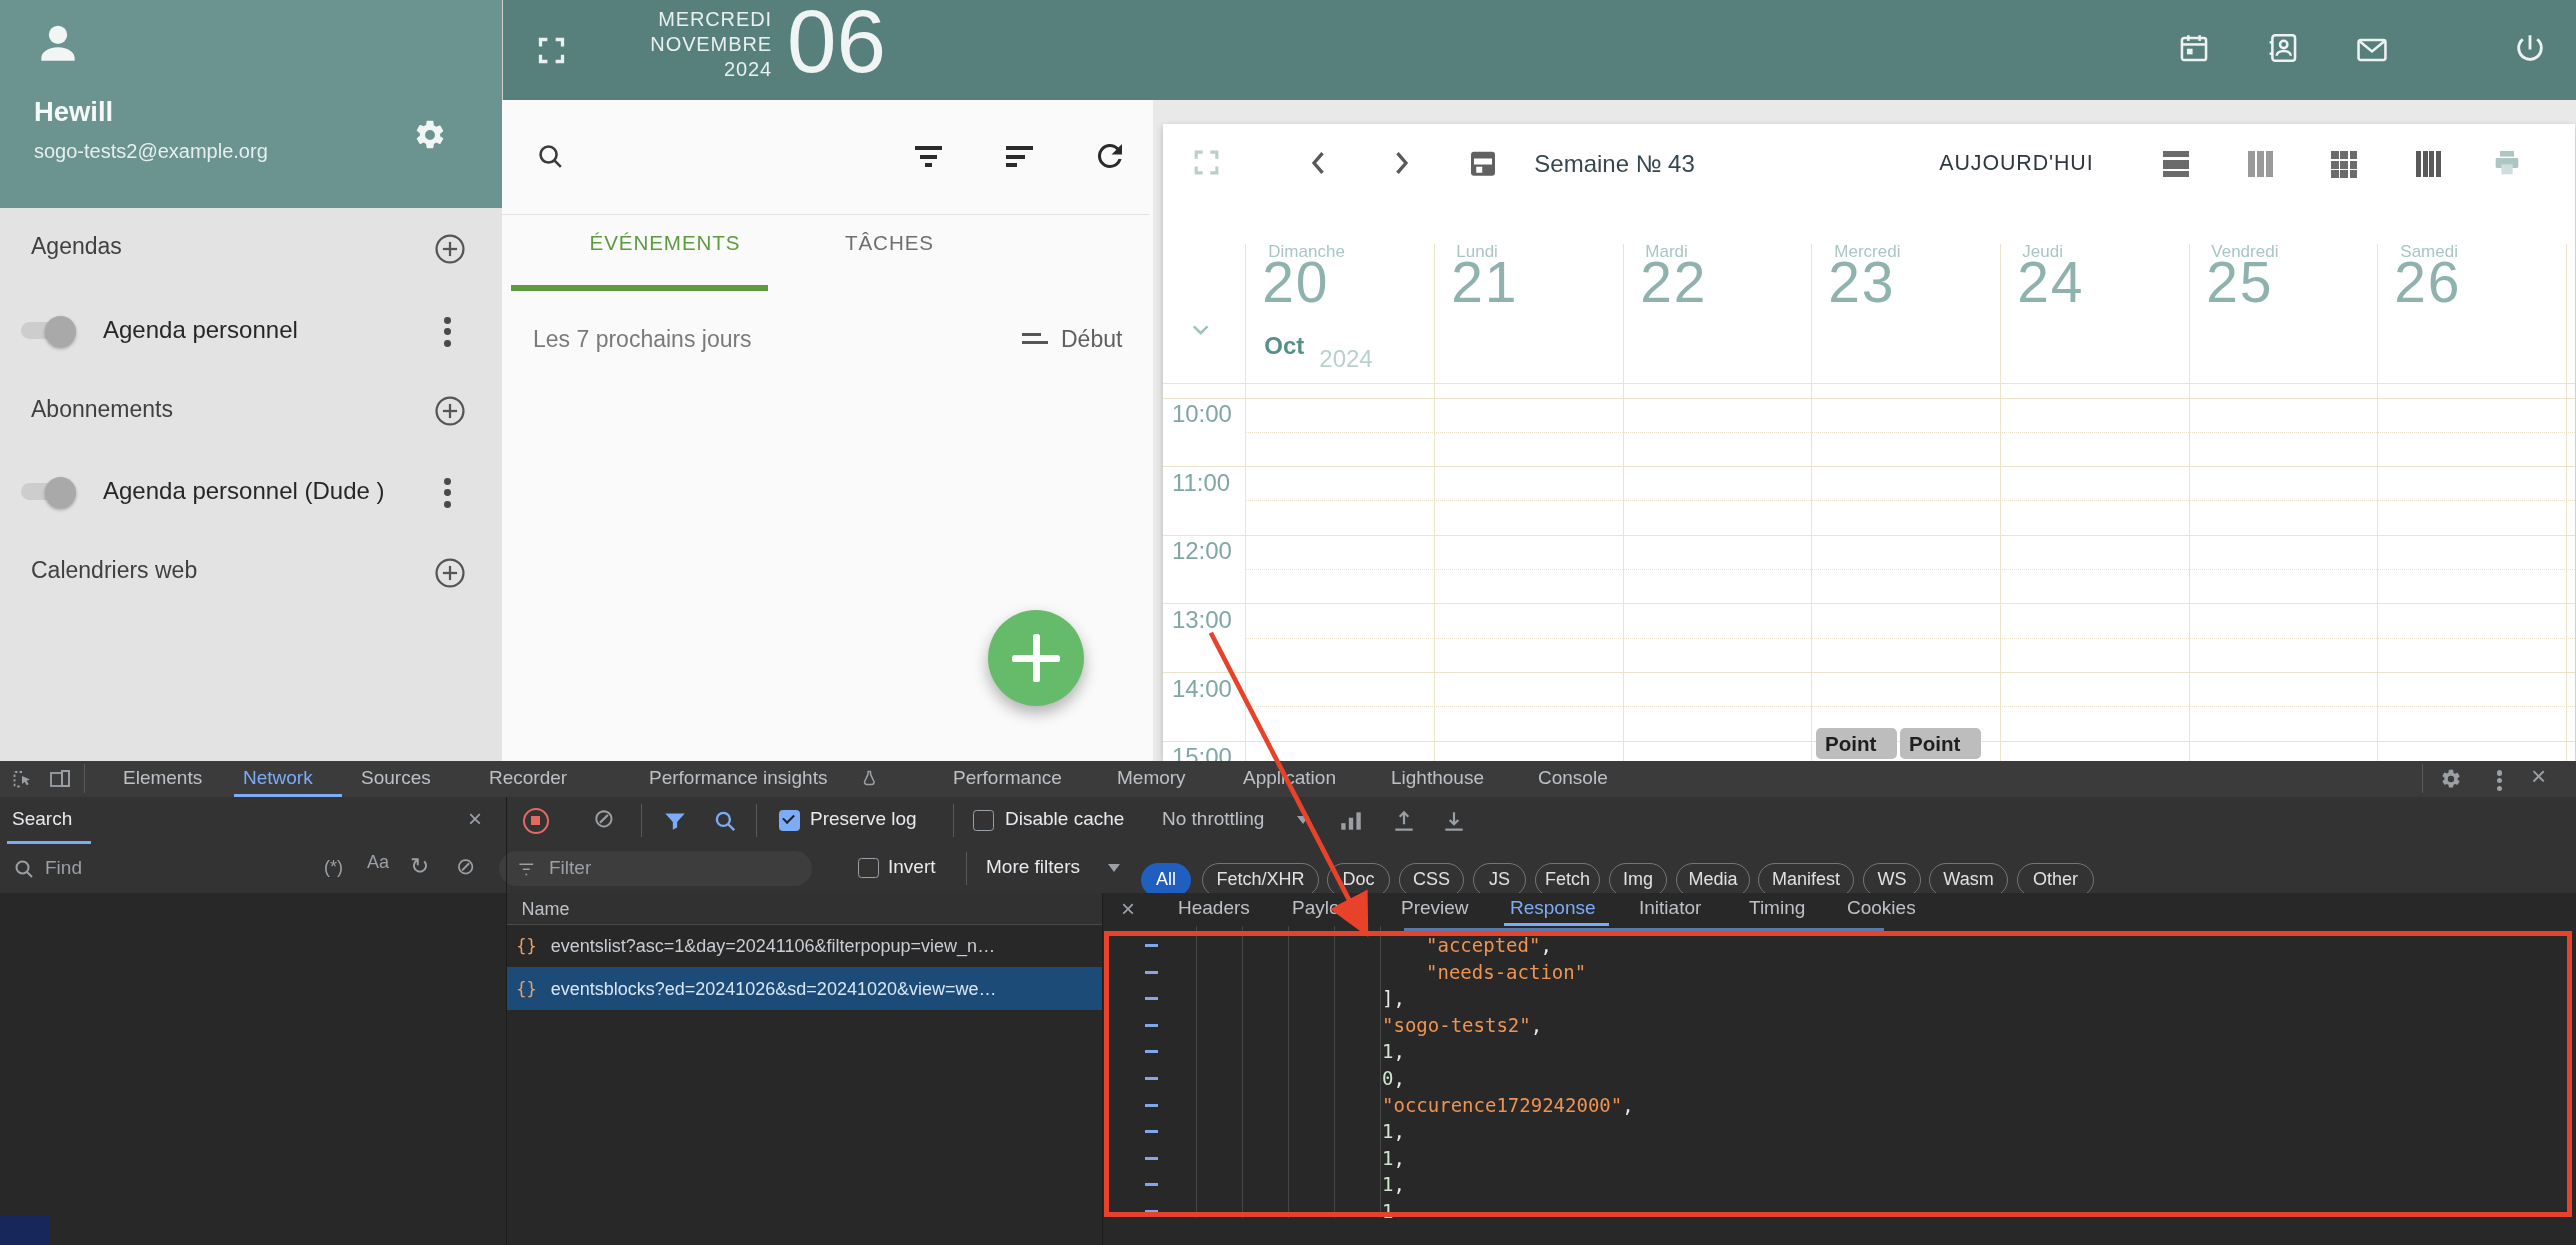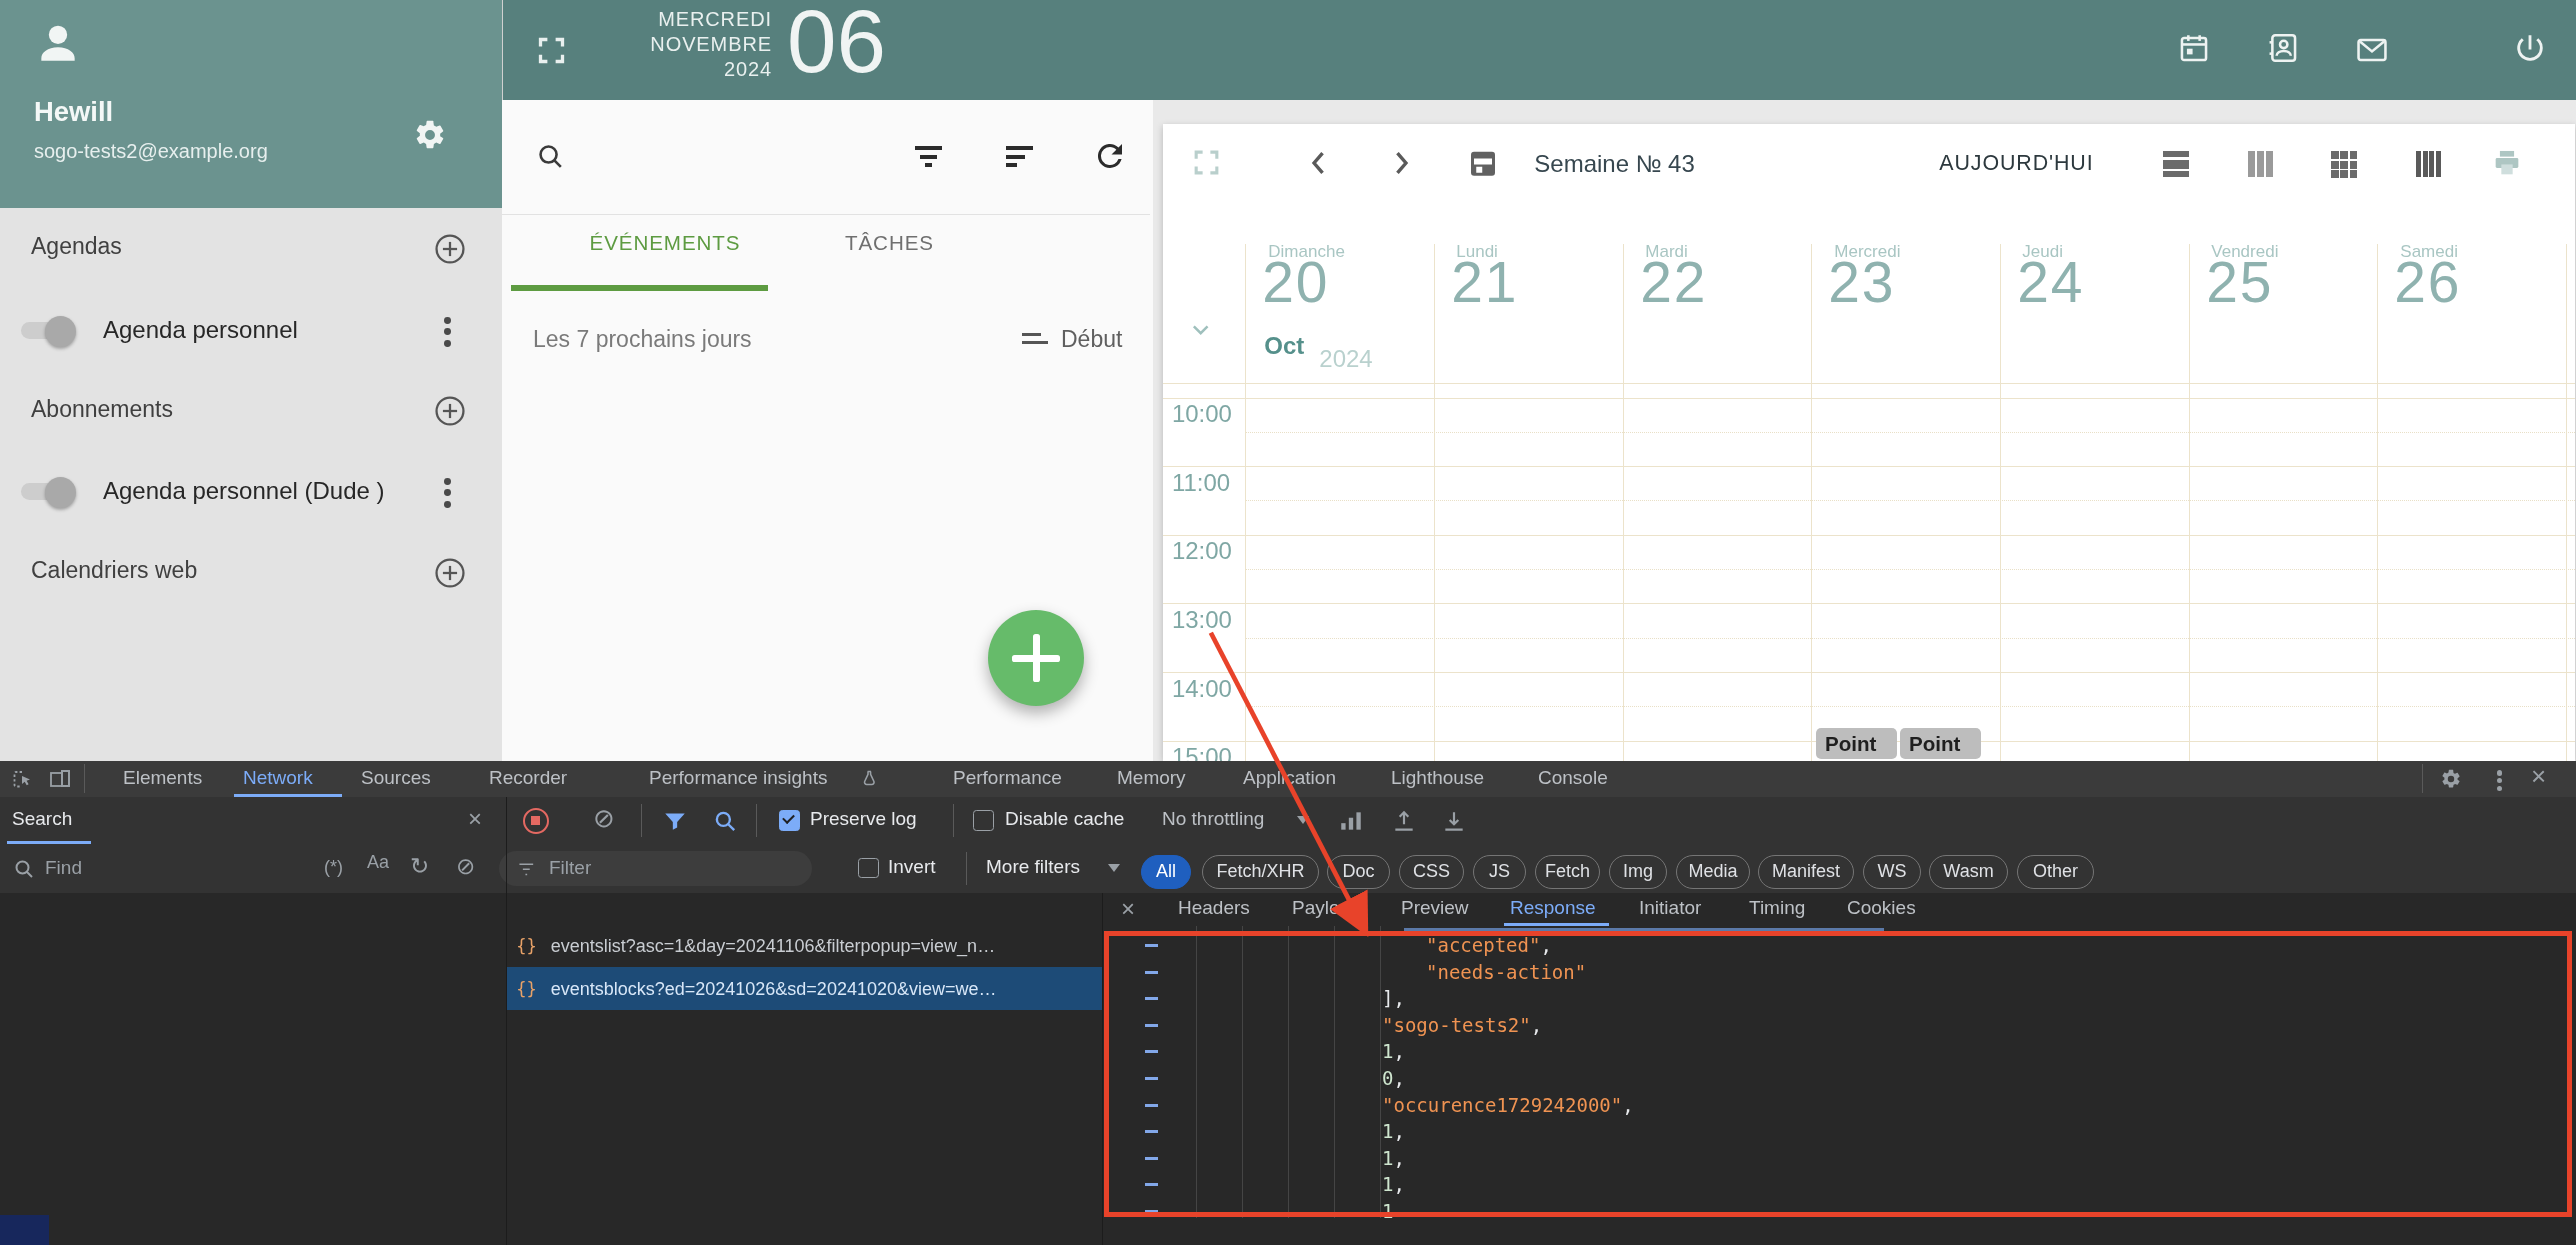--- a/index.html
+++ b/index.html
@@ -71,21 +71,21 @@
   .dt-tab.active{color:#7cacf8}
   .net-ul{position:absolute;left:234px;top:33px;width:108px;height:2.6px;background:#7cacf8}
   .dt-row2{position:absolute;left:0;top:36px;width:2576px;height:47px;background:#333;border-bottom:0.9px solid #454545}
   .dt-row3{position:absolute;left:0;top:83px;width:2576px;height:49px;background:#333;border-bottom:0.9px solid #454545}
   .vsep{position:absolute;top:6.9px;width:0.9px;height:33px;background:#5a5a5a}
   .cb{position:absolute;width:20.6px;height:20.6px;border:1.7px solid #9aa0a6;border-radius:3.4px;box-sizing:border-box}
   .cb.on{background:#7cacf8;border-color:#7cacf8}
   .cb.on:after{content:"";position:absolute;left:3.4px;top:3.4px;width:9.4px;height:5.1px;border-left:2.6px solid #202124;border-bottom:2.6px solid #202124;transform:rotate(-45deg)}
   .caret{position:absolute;width:0;height:0;border-left:6.9px solid transparent;border-right:6.9px solid transparent;border-top:8.6px solid #9aa0a6}
   .pill-input{position:absolute;left:499px;top:6.9px;width:313px;height:35px;border-radius:18px;background:#3d3d3d}
-  .chip-f{position:absolute;top:11px;height:34px;border-radius:17px;border:1.7px solid #757575;box-sizing:border-box;
+  .chip-f{position:absolute;top:19px;height:34px;border-radius:17px;border:1.7px solid #757575;box-sizing:border-box;
           font-size:18px;color:#dfe1e5;line-height:31px;text-align:center}
   .chip-f.on{background:#1f5fbf;border-color:#1f5fbf;color:#fff}
   .rec{position:absolute;left:523px;top:11px;width:26px;height:26px;border:2.6px solid #e46962;border-radius:50%;box-sizing:border-box}
   .rec:after{content:"";position:absolute;left:6px;top:6px;width:8.6px;height:8.6px;background:#e46962}
   .gl{color:#9aa0a6}
   .dt-left{position:absolute;left:0;top:132px;width:506px;height:352px;background:#282828}
   .dt-center{position:absolute;left:506px;top:132px;width:596px;height:352px;background:#282828}
   .nm-head{position:absolute;left:0;top:0;width:596px;height:31px;background:#313131;border-bottom:0.9px solid #4a4a4a;line-height:31px}
   .req{position:absolute;left:0;width:596px;height:43px;line-height:43px;white-space:nowrap;overflow:hidden}
   .req .u{font-size:18px;color:#c9cdd2;margin-left:8.6px}
@@ -515,20 +515,21 @@
       <span class="chip-f" style="left:1676px;width:74px">Media</span>
       <span class="chip-f" style="left:1758px;width:96px">Manifest</span>
       <span class="chip-f" style="left:1863px;width:58px">WS</span>
       <span class="chip-f" style="left:1929px;width:79px">Wasm</span>
       <span class="chip-f" style="left:2017px;width:77px">Other</span>
     </div>
 
     <div class="dt-left"></div>
 
     <div class="dt-center">
+      <div class="nm-head"><span style="margin-left:15.4px;font-size:18px">Name</span></div>
       <div class="req" style="top:31px">
         <span class="brace" style="margin-left:10.3px">{}</span>
         <span class="u">eventslist?asc=1&amp;day=20241106&amp;filterpopup=view_n…</span>
       </div>
       <div class="req sel" style="top:74px">
         <span class="brace" style="margin-left:10.3px">{}</span>
         <span class="u">eventsblocks?ed=20241026&amp;sd=20241020&amp;view=we…</span>
       </div>
 
     </div>

